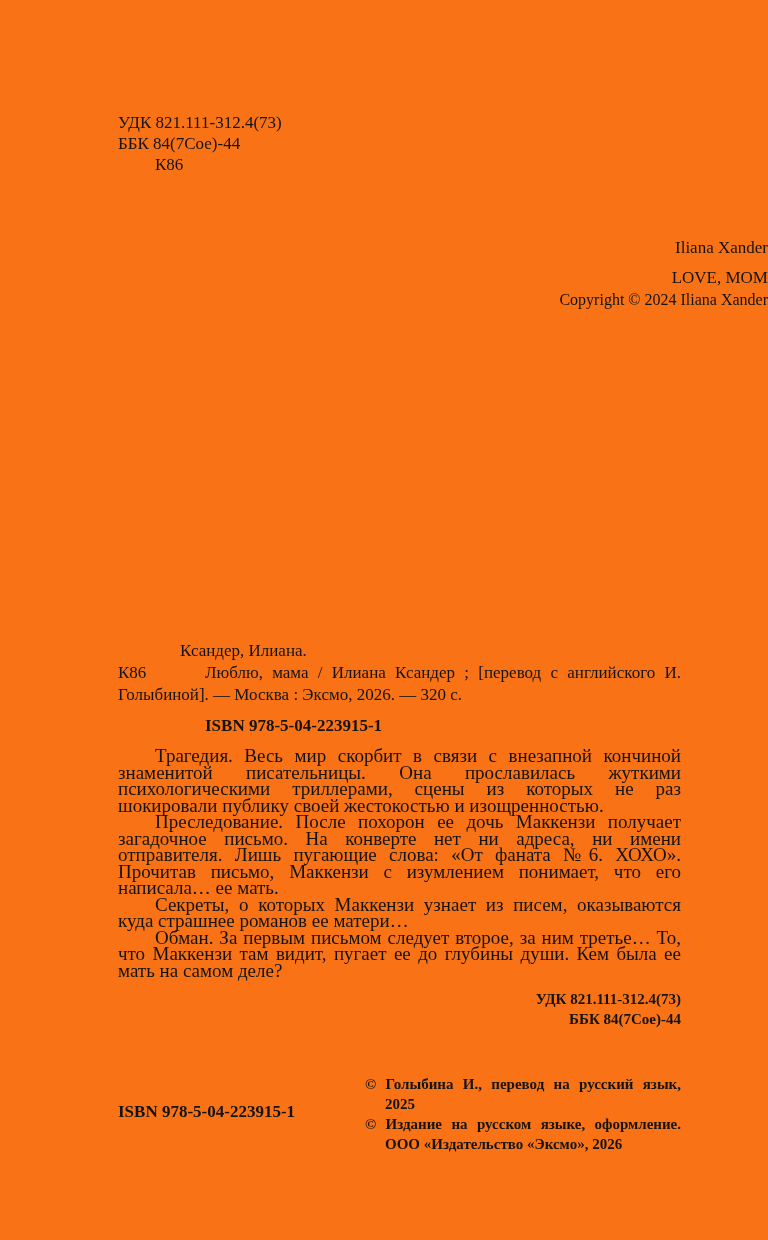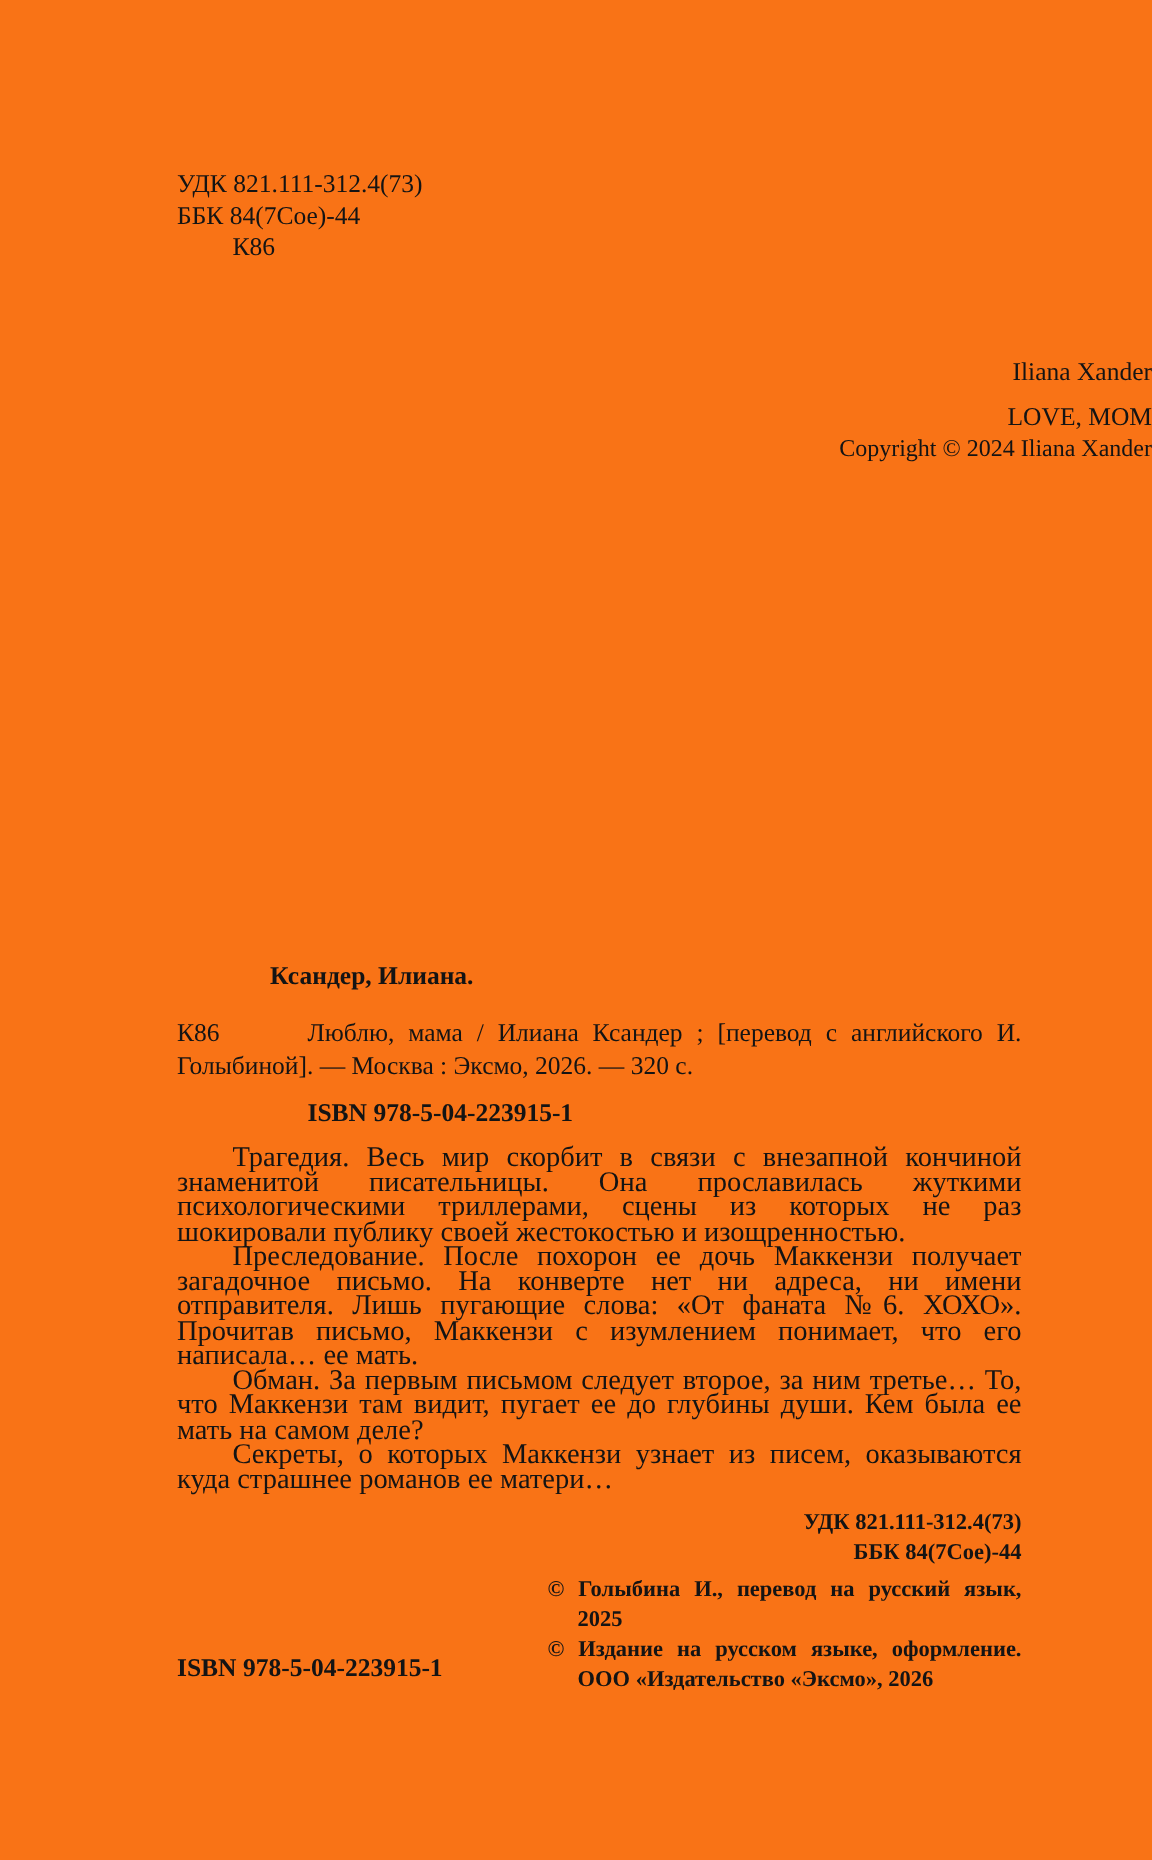--- a/index.html
+++ b/index.html
@@ -56,22 +56,22 @@
   
   .catalog {
     position: absolute;
     left: 118px;
     right: 87px;
     top: 640px;
     font-size: 17px;
     line-height: 22px;
   }
   .catalog .author-heading {
-    font-weight: bold;
-    margin: 0 0 16px 62px;
+    font-weight: normal;
+    margin: 0 0 0 62px;
   }
   .bib-wrap {
     position: relative;
   }
   .bib-code {
     position: absolute;
     left: 0;
     top: 0;
     font-size: 17px;
   }
@@ -109,20 +109,21 @@
     right: 87px;
     top: 1050px;
     height: 110px;
   }
   .footer-copyrights {
     margin-left: 247px;
     width: 316px;
     font-size: 15px;
     line-height: 20px;
     font-weight: bold;
+    margin-top: 24px;
   }
   .copyright-entry {
     padding-left: 20px;
     text-indent: -20px;
     text-align: justify;
     margin: 0;
   }
   .footer-isbn {
     position: absolute;
     left: 0;
@@ -153,22 +154,22 @@
     <div class="author-heading">Ксандер, Илиана.</div>
     <div class="bib-wrap">
       <span class="bib-code">К86</span>
       <p class="bib-desc">Люблю, мама / Илиана Ксандер ; [перевод с английского И. Голыбиной]. — Москва : Эксмо, 2026. — 320 с.</p>
     </div>
     <div class="isbn-line">ISBN 978-5-04-223915-1</div>
 
     <div class="annotation">
       <p>Трагедия. Весь мир скорбит в связи с внезапной кончиной знаменитой писательницы. Она прославилась жуткими психологическими триллерами, сцены из которых не раз шокировали публику своей жестокостью и изощренностью.</p>
       <p>Преследование. После похорон ее дочь Маккензи получает загадочное письмо. На конверте нет ни адреса, ни имени отправителя. Лишь пугающие слова: «От фаната №6. ХОХО». Прочитав письмо, Маккензи с изумлением понимает, что его написала… ее мать.</p>
+      <p>Секреты, о которых Маккензи узнает из писем, оказываются куда страшнее романов ее матери…</p>
       <p>Обман. За первым письмом следует второе, за ним третье… То, что Маккензи там видит, пугает ее до глубины души. Кем была ее мать на самом деле?</p>
-      <p>Секреты, о которых Маккензи узнает из писем, оказываются куда страшнее романов ее матери…</p>
     </div>
 
     <div class="codes-bottom">
       <div>УДК 821.111-312.4(73)</div>
       <div>ББК 84(7Сое)-44</div>
     </div>
   </div>
 
   <div class="footer">
     <div class="footer-copyrights">

